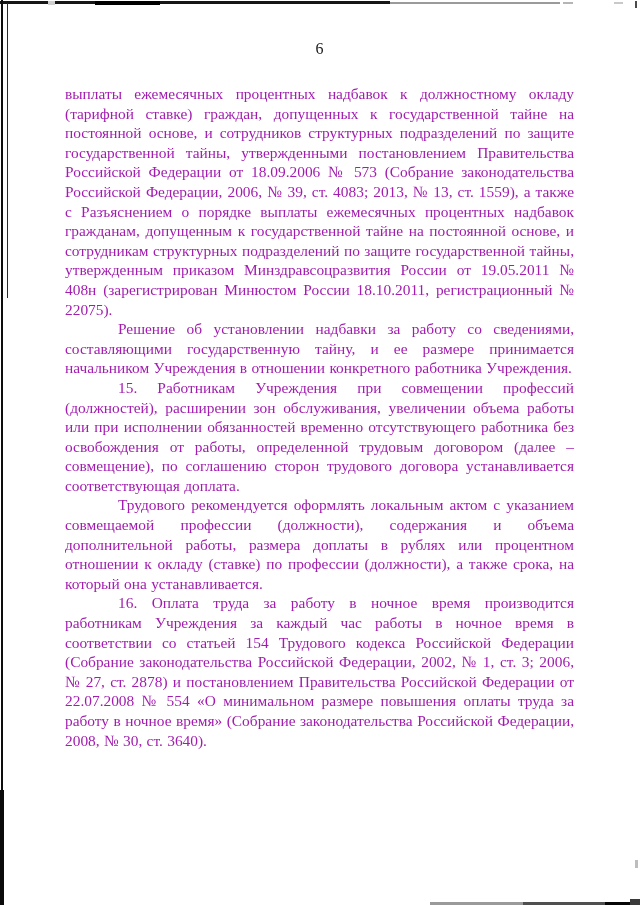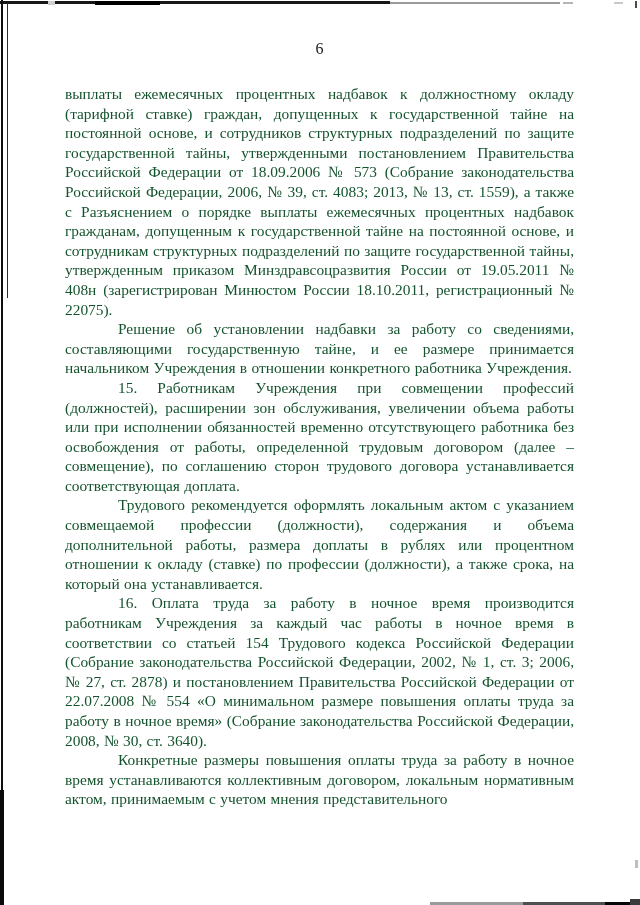--- a/index.html
+++ b/index.html
@@ -49,21 +49,21 @@
     top: 84px;
     width: 509px;
   }
   .content p {
     margin: 0;
     padding: 0;
     font-size: 15.4px;
     line-height: 19.6px;
     text-align: justify;
     text-indent: 53px;
-    color: #14532d;
+    color: #a21caf;
     word-spacing: 0.5px;
   }
   .content p.no-indent { text-indent: 0; }
 </style>
 </head>
 <body>
 
 <div class="page">
 
   <div class="artifact top-line-1"></div>
@@ -79,20 +79,19 @@
   <div class="artifact bottom-line-1"></div>
   <div class="artifact bottom-line-2"></div>
   <div class="artifact bottom-line-3"></div>
   <div class="artifact bottom-right-block"></div>
   <div class="artifact right-edge-tick"></div>
 
   <div class="page-number">6</div>
 
   <div class="content">
     <p class="no-indent">выплаты ежемесячных процентных надбавок к должностному окладу (тарифной ставке) граждан, допущенных к государственной тайне на постоянной основе, и сотрудников структурных подразделений по защите государственной тайны, утвержденными постановлением Правительства Российской Федерации от 18.09.2006 № 573 (Собрание законодательства Российской Федерации, 2006, № 39, ст. 4083; 2013, № 13, ст. 1559), а также с Разъяснением о порядке выплаты ежемесячных процентных надбавок гражданам, допущенным к государственной тайне на постоянной основе, и сотрудникам структурных подразделений по защите государственной тайны, утвержденным приказом Минздравсоцразвития России от 19.05.2011 № 408н (зарегистрирован Минюстом России 18.10.2011, регистрационный № 22075).</p>
-    <p>Решение об установлении надбавки за работу со сведениями, составляющими государственную тайне, и ее размере принимается начальником Учреждения в отношении конкретного работника Учреждения.</p>
+    <p>Решение об установлении надбавки за работу со сведениями, составляющими государственную тайну, и ее размере принимается начальником Учреждения в отношении конкретного работника Учреждения.</p>
     <p>15. Работникам Учреждения при совмещении профессий (должностей), расширении зон обслуживания, увеличении объема работы или при исполнении обязанностей временно отсутствующего работника без освобождения от работы, определенной трудовым договором (далее – совмещение), по соглашению сторон трудового договора устанавливается соответствующая доплата.</p>
     <p>Трудового рекомендуется оформлять локальным актом с указанием совмещаемой профессии (должности), содержания и объема дополнительной работы, размера доплаты в рублях или процентном отношении к окладу (ставке) по профессии (должности), а также срока, на который она устанавливается.</p>
     <p>16. Оплата труда за работу в ночное время производится работникам Учреждения за каждый час работы в ночное время в соответствии со статьей 154 Трудового кодекса Российской Федерации (Собрание законодательства Российской Федерации, 2002, № 1, ст. 3; 2006, № 27, ст. 2878) и постановлением Правительства Российской Федерации от 22.07.2008 № 554 «О минимальном размере повышения оплаты труда за работу в ночное время» (Собрание законодательства Российской Федерации, 2008, № 30, ст. 3640).</p>
-    <p>Конкретные размеры повышения оплаты труда за работу в ночное время устанавливаются коллективным договором, локальным нормативным актом, принимаемым с учетом мнения представительного</p>
   </div>
 
 </div>
 
 </body></html>

